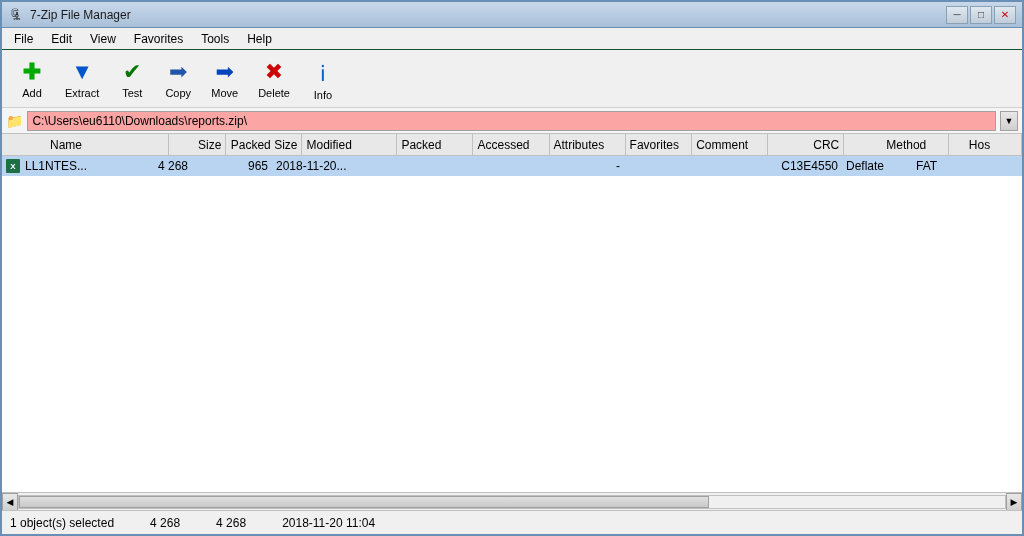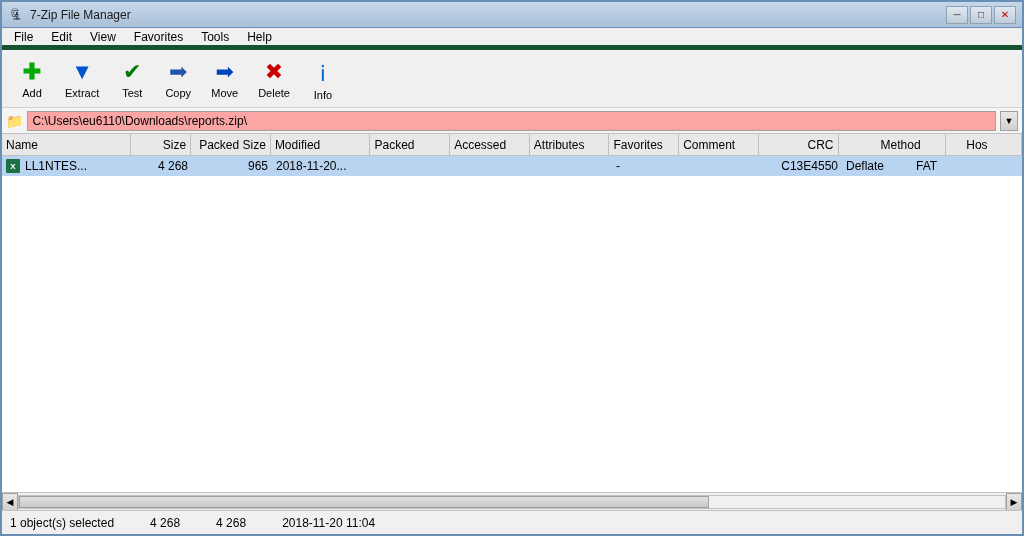--- a/index.html
+++ b/index.html
@@ -62,21 +62,21 @@
       font-size: 10px;
       color: #333;
     }
     .title-btn.close { color: #cc0000; }
 
     .menu-bar {
       background: #f0f0f0;
       display: flex;
       padding: 2px 4px;
       gap: 2px;
-      border-bottom: 5px solid #14532d;
+      border-bottom: 1px solid #14532d;
       height: 22px;
       align-items: center;
     }
     .menu-item {
       padding: 2px 8px;
       cursor: pointer;
       font-size: 12px;
       color: #000;
     }
 
@@ -141,20 +141,21 @@
       overflow: hidden;
       display: flex;
       flex-direction: column;
     }
     .file-header {
       display: flex;
       background: #e8e8e8;
       border-bottom: 1px solid #c0c0c0;
       height: 22px;
       align-items: center;
+      padding-left: 44px;
     }
     .col-header {
       padding: 2px 4px;
       font-size: 12px;
       font-weight: normal;
       border-right: 1px solid #c0c0c0;
       cursor: pointer;
       white-space: nowrap;
       overflow: hidden;
       user-select: none;

